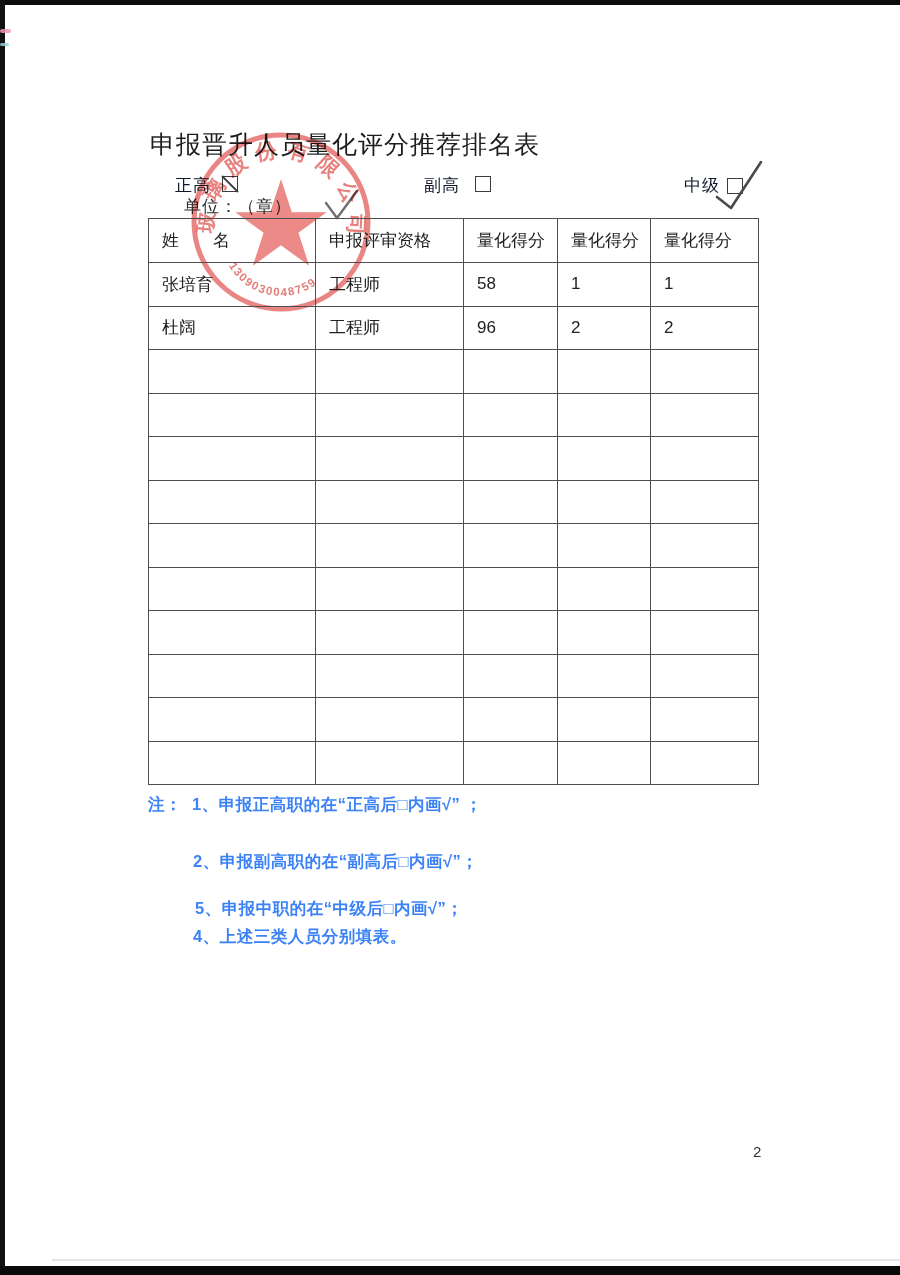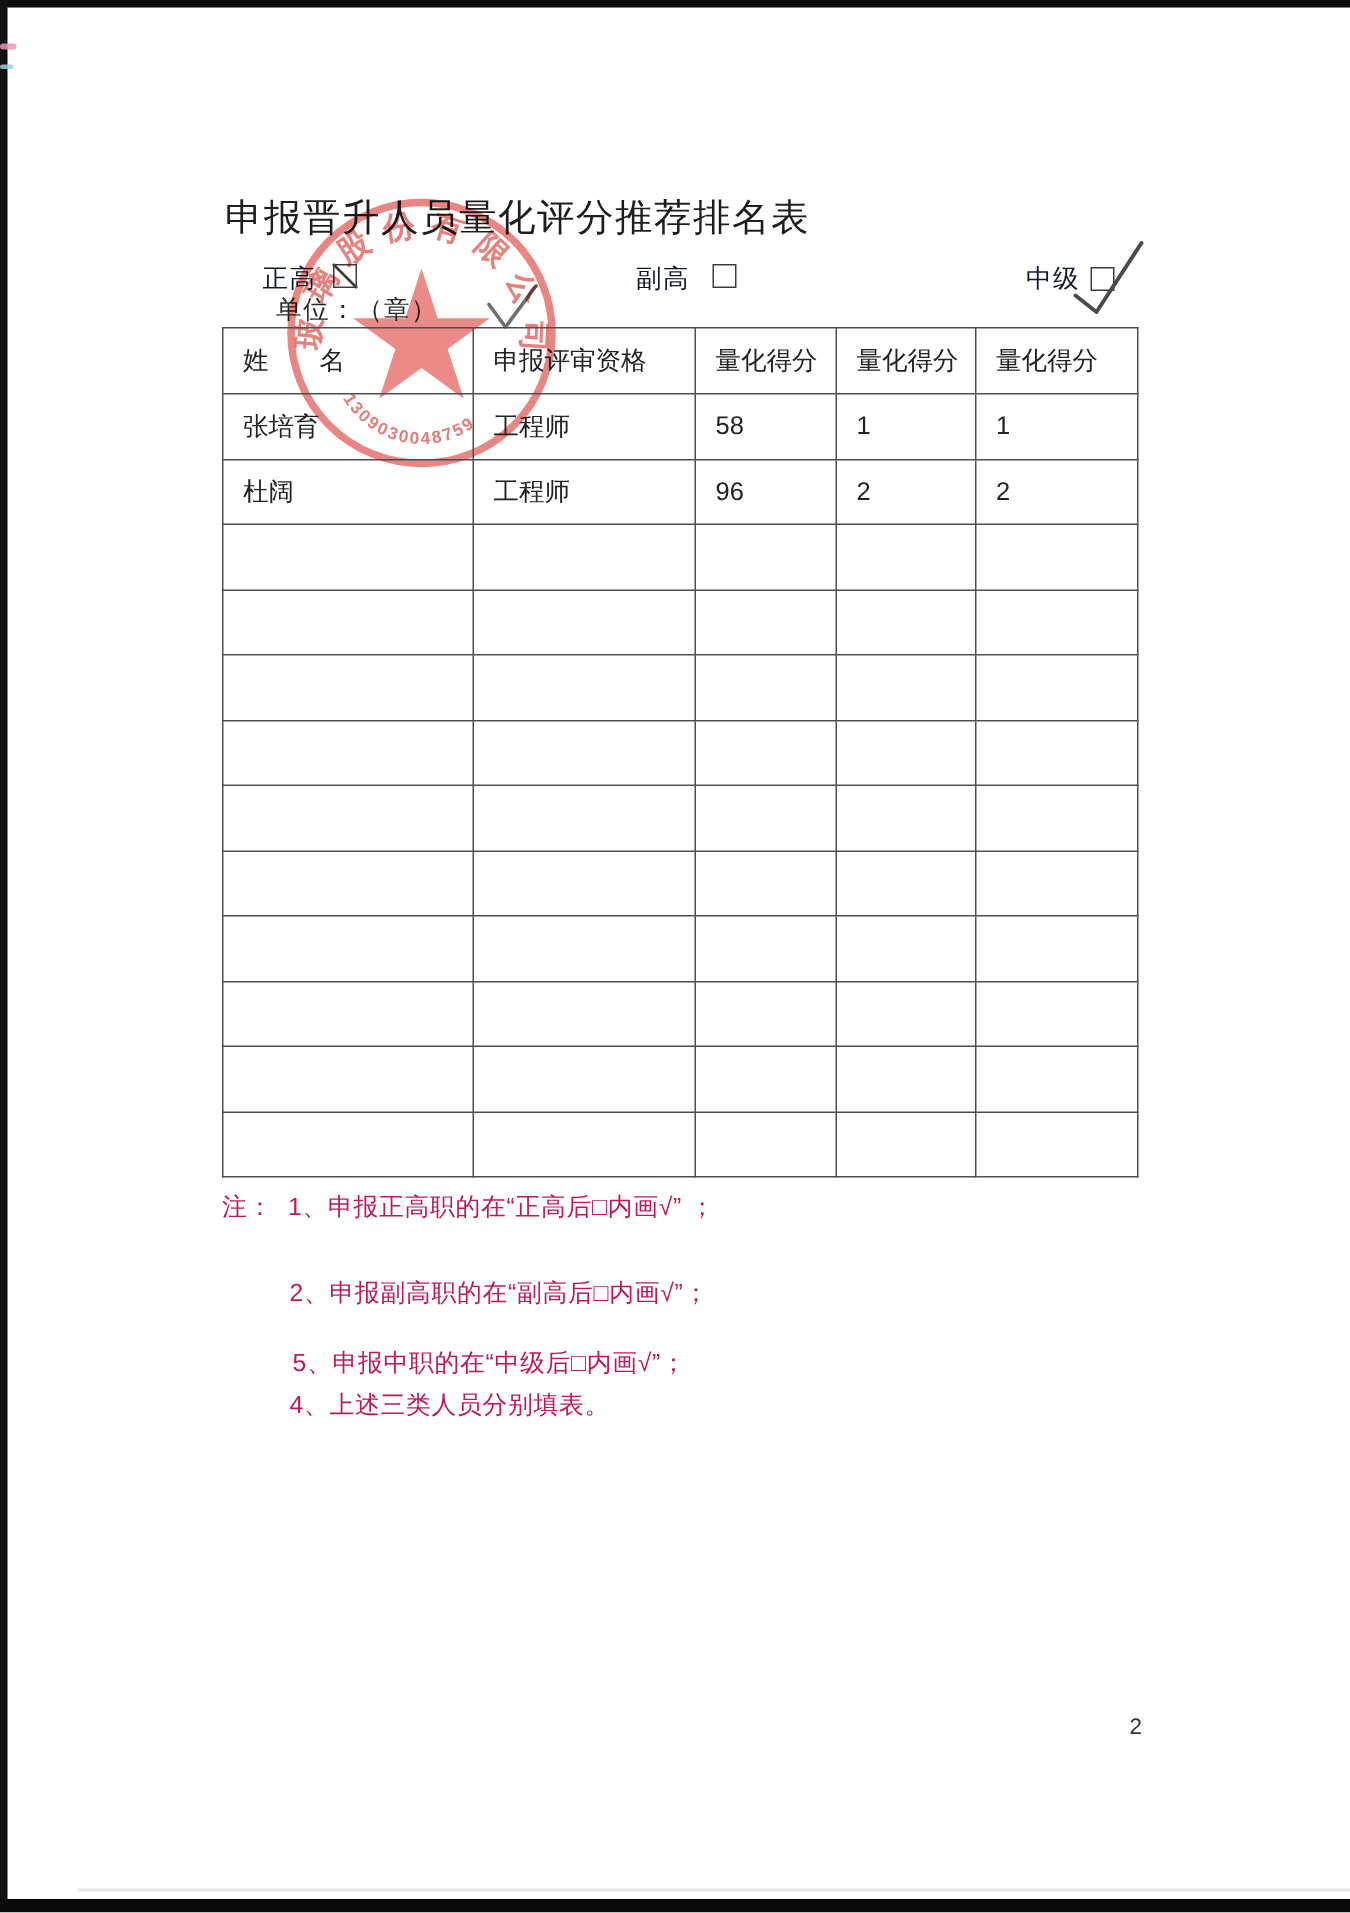--- a/index.html
+++ b/index.html
@@ -38,21 +38,21 @@
   .tbl-wrap{left:148px;top:218px;}
   table.rank{border-collapse:collapse;table-layout:fixed;width:610px;}
   table.rank td,table.rank th{
     border:1.5px solid #4e4e4e;font-size:17px;font-weight:normal;
     text-align:left;vertical-align:middle;padding:0 0 0 13px;color:#222;
     overflow:hidden;white-space:nowrap;
   }
   table.rank tr{height:43.5px;}
   table.rank tr.hdr{height:44px;}
 
-  .notes{font-size:16.5px;font-weight:400;color:#be185d;letter-spacing:.5px;}
+  .notes{font-size:16.5px;font-weight:700;color:#3b82f6;letter-spacing:.5px;}
   .note-1{left:148px;top:794px;}
   .note-2{left:193px;top:851px;}
   .note-3{left:195px;top:898px;}
   .note-4{left:193px;top:926px;}
   .note-prefix{margin-right:10px;}
 
   .page-no{left:753px;top:1143px;font-size:15px;color:#333;}
 </style>
 </head>
 <body>

